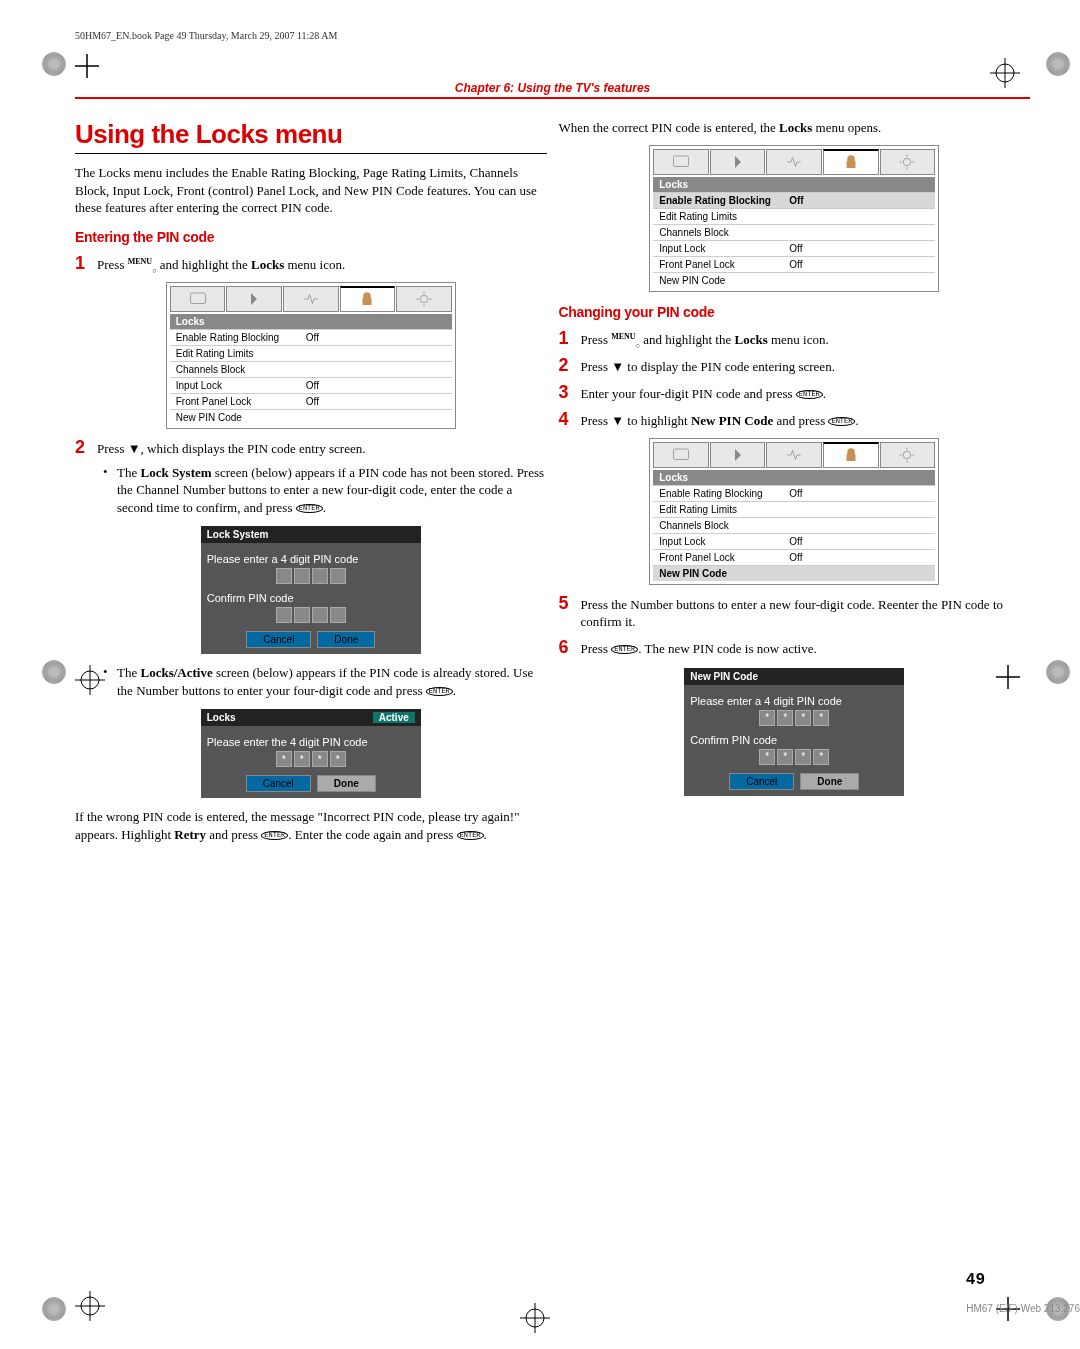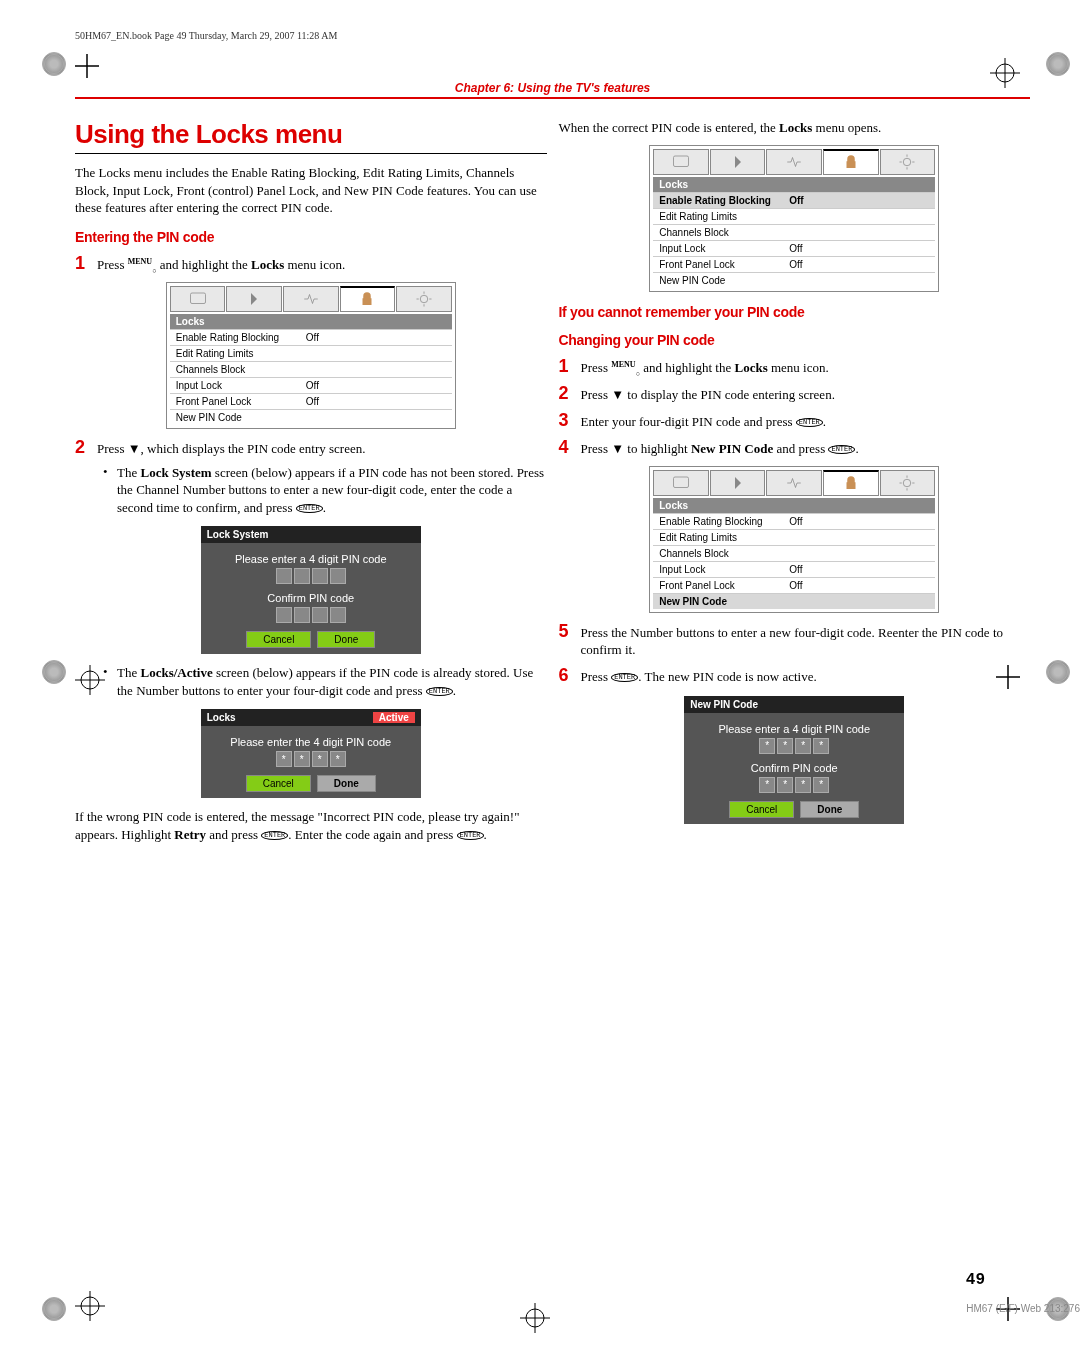--- a/index.html
+++ b/index.html
@@ -37,27 +37,27 @@
 .tab-icon { width: 18px; height: 18px; }
 .menu-header { background: #888; color: #fff; font-family: Arial, sans-serif; font-size: 10px; font-weight: bold; padding: 2px 6px; }
 .menu-row { display: flex; font-family: Arial, sans-serif; font-size: 10px; padding: 2px 6px; border-top: 1px solid #ccc; }
 .menu-row.sel { background: #d8d8d8; font-weight: bold; }
 .menu-label { flex: 0 0 130px; }
 .menu-val { width: 40px; }
 
 
 .dialog { background: #555; color: #fff; width: 220px; margin: 10px auto; padding: 0; font-family: Arial, sans-serif; }
 .dialog-title { display: flex; background: #222; font-size: 10px; font-weight: bold; padding: 3px 6px; }
-.dialog-title-r { margin-left: auto; background: #ef4444; padding: 0 6px; }
-.dialog-body { padding: 10px 6px 6px; text-align: center; font-size: 11px; }
+.dialog-title-r { margin-left: auto; background: #0f766e; padding: 0 6px; }
+.dialog-body { padding: 10px 6px 6px; font-size: 11px; }
 .pin-boxes { display: flex; justify-content: center; gap: 2px; margin: 3px 0 8px; }
 .pin-box { width: 16px; height: 16px; background: #888; border: 1px solid #aaa; display: flex; align-items: center; justify-content: center; font-size: 9px; }
 .pin-box.star::before { content: "*"; color: #fff; font-size: 10px; }
 .dialog-btns { display: flex; gap: 6px; justify-content: center; margin-top: 8px; }
-.dialog-btn { background: #84cc16; color: #000; border: 1px solid #888; font-size: 10px; padding: 2px 16px; }
+.dialog-btn { background: #0369a1; color: #000; border: 1px solid #888; font-size: 10px; padding: 2px 16px; }
 .dialog-btn.sel { background: #aaa; font-weight: bold; }
 
 .page-num { position: absolute; bottom: 60px; right: 95px; font-family: Liberation Mono, monospace; font-weight: bold; font-size: 16px; margin-left: 20px; }
 .footer-code { position: absolute; bottom: 35px; right: 0; font-family: Arial, sans-serif; font-size: 10px; color: #888; }
 
 
 .mark { position: absolute; }
 .mark svg { display: block; }
 .crosshair { width: 30px; height: 30px; }
 .crosshair line { stroke: #000; stroke-width: 1; }
@@ -138,21 +138,21 @@
   <div class="header-line">50HM67_EN.book  Page 49  Thursday, March 29, 2007  11:28 AM</div>
 
   <div class="chapter-title">Chapter 6: Using the TV's features</div>
   <div class="red-line"></div>
 
   <div class="columns">
 
     <div class="col">
       <h1>Using the Locks menu</h1>
       <div class="h1-line"></div>
-      <p>The Locks menu includes the Enable Rating Blocking, Edit Rating Limits, Channels Block, Input Lock, Front (control) Panel Lock, and New PIN Code features. You can use these features after entering the correct PIN code.</p>
+      <p>The Locks menu includes the Enable Rating Blocking, Page Rating Limits, Channels Block, Input Lock, Front (control) Panel Lock, and New PIN Code features. You can use these features after entering the correct PIN code.</p>
 
       <h2>Entering the PIN code</h2>
 
       <div class="step">
         <div class="step-num">1</div>
         <div class="step-text">
           <span>Press </span><span class="key-btn">MENU</span><span class="key-circle">○</span><span> and highlight the </span><b>Locks</b><span> menu icon.</span>
         </div>
       </div>
 
@@ -336,21 +336,20 @@
               <div class="menu-label">Front Panel Lock</div>
               <div class="menu-val">Off</div>
             </div>
             <div class="menu-row">
               <div class="menu-label">New PIN Code</div>
               <div class="menu-val"></div>
             </div>
           </div>
       </div>
 
-      <h2>If you cannot remember your PIN code</h2>
 
       <h2>Changing your PIN code</h2>
 
       <div class="step">
         <div class="step-num">1</div>
         <div class="step-text"><span>Press </span><span class="key-btn">MENU</span><span class="key-circle">○</span><span> and highlight the </span><b>Locks</b><span> menu icon.</span></div>
       </div>
       <div class="step">
         <div class="step-num">2</div>
         <div class="step-text">Press ▼ to display the PIN code entering screen.</div>

